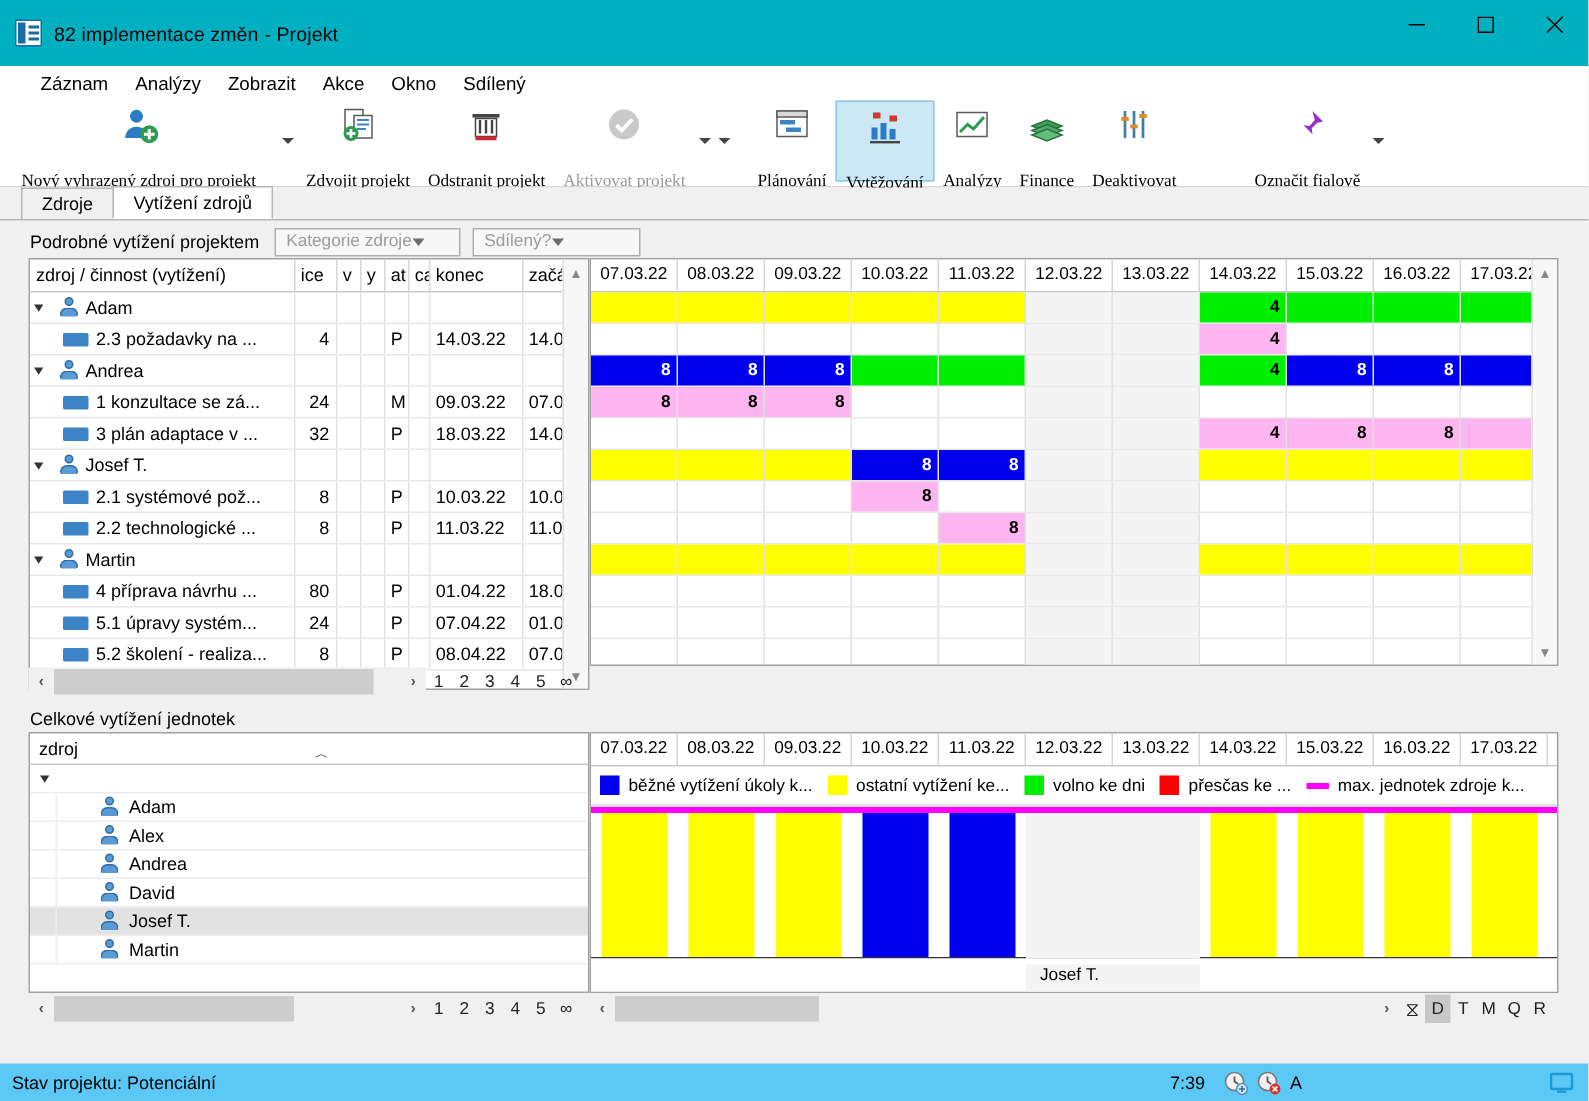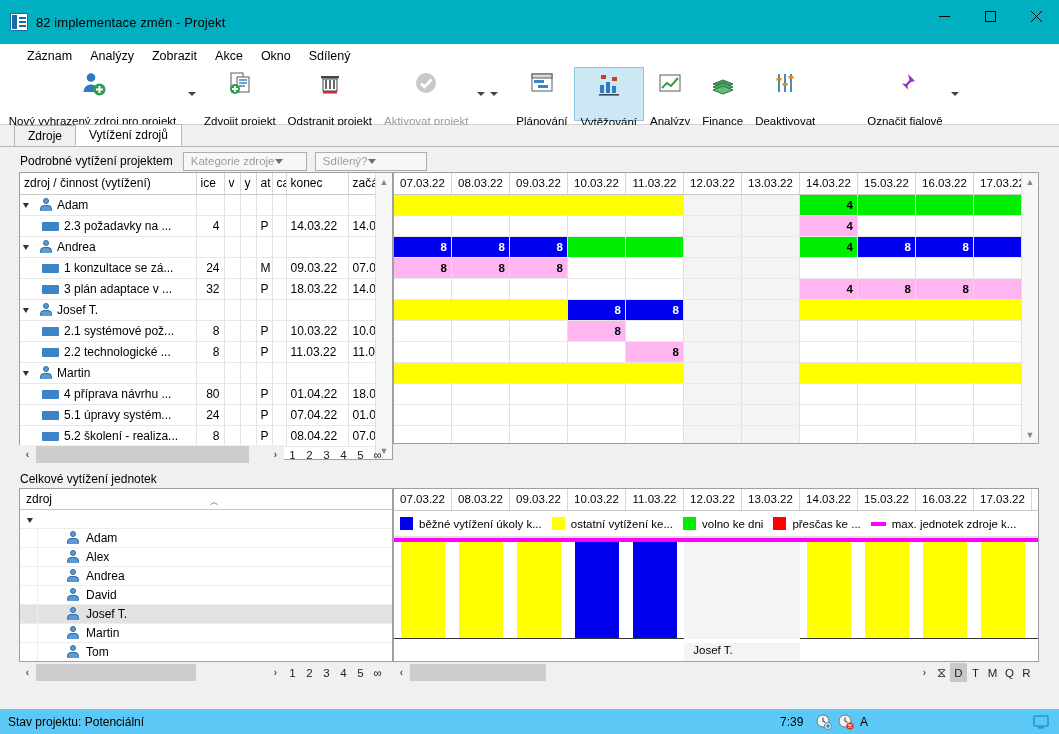--- a/index.html
+++ b/index.html
@@ -24,21 +24,21 @@
 
   
   .menubar{height:23px;background:#fff;display:flex;align-items:center;padding-left:18px;}
   .menu-item{padding:3px 9px;font-size:12.5px;color:#000;}
 
   
   .ribbon{height:57px;background:#fff;border-bottom:1px solid #d4d4d4;display:flex;align-items:flex-start;position:relative;}
   .rb{display:flex;flex-direction:column;align-items:center;justify-content:flex-start;
       padding:3px 6px 0 6px;height:54px;box-sizing:border-box;position:relative;}
   .rb .ic{height:30px;display:flex;align-items:center;justify-content:center;}
-  .rb .lb{font-size:11.5px;line-height:13px;white-space:nowrap;margin-top:17px;}
+  .rb .lb{font-size:11.5px;line-height:13px;white-space:nowrap;margin-top:17px;font-family:Liberation Serif, serif;}
   .rb.dim .lb{color:#9a9a9a;}
   .rb.sel{background:#cce8f4;border:1px solid #8ac7e2;box-sizing:border-box;}
   .caret{width:13px;height:54px;display:flex;align-items:center;justify-content:center;}
   .caret i{display:block;width:0;height:0;border-left:4px solid transparent;border-right:4px solid transparent;border-top:4px solid #444;}
   .rsep{width:10px;}
 
   
   .tabstrip{height:22px;background:#f0f0f0;display:flex;align-items:flex-end;padding-left:14px;
             border-bottom:1px solid #b5b5b5;box-sizing:border-box;position:relative;}
   .tab{height:21px;line-height:21px;padding:0 13px;font-size:12px;background:#f0f0f0;
@@ -714,25 +714,20 @@
         <div class="lrow sel">
           <span class="gutter"></span>
           <span class="pic" style="margin-left:28px;margin-right:6px;"></span>
           <span>Josef T.</span>
         </div>
         <div class="lrow">
           <span class="gutter"></span>
           <span class="pic" style="margin-left:28px;margin-right:6px;"></span>
           <span>Martin</span>
         </div>
-        <div class="lrow">
-          <span class="gutter"></span>
-          <span class="pic" style="margin-left:28px;margin-right:6px;"></span>
-          <span>Tom</span>
-        </div>
       </div>
   </div>
 
   <div class="panel" id="chartBR">
     <div class="gheadrow" id="chartHead">
         <div class="gh">07.03.22</div>
         <div class="gh">08.03.22</div>
         <div class="gh">09.03.22</div>
         <div class="gh">10.03.22</div>
         <div class="gh">11.03.22</div>

